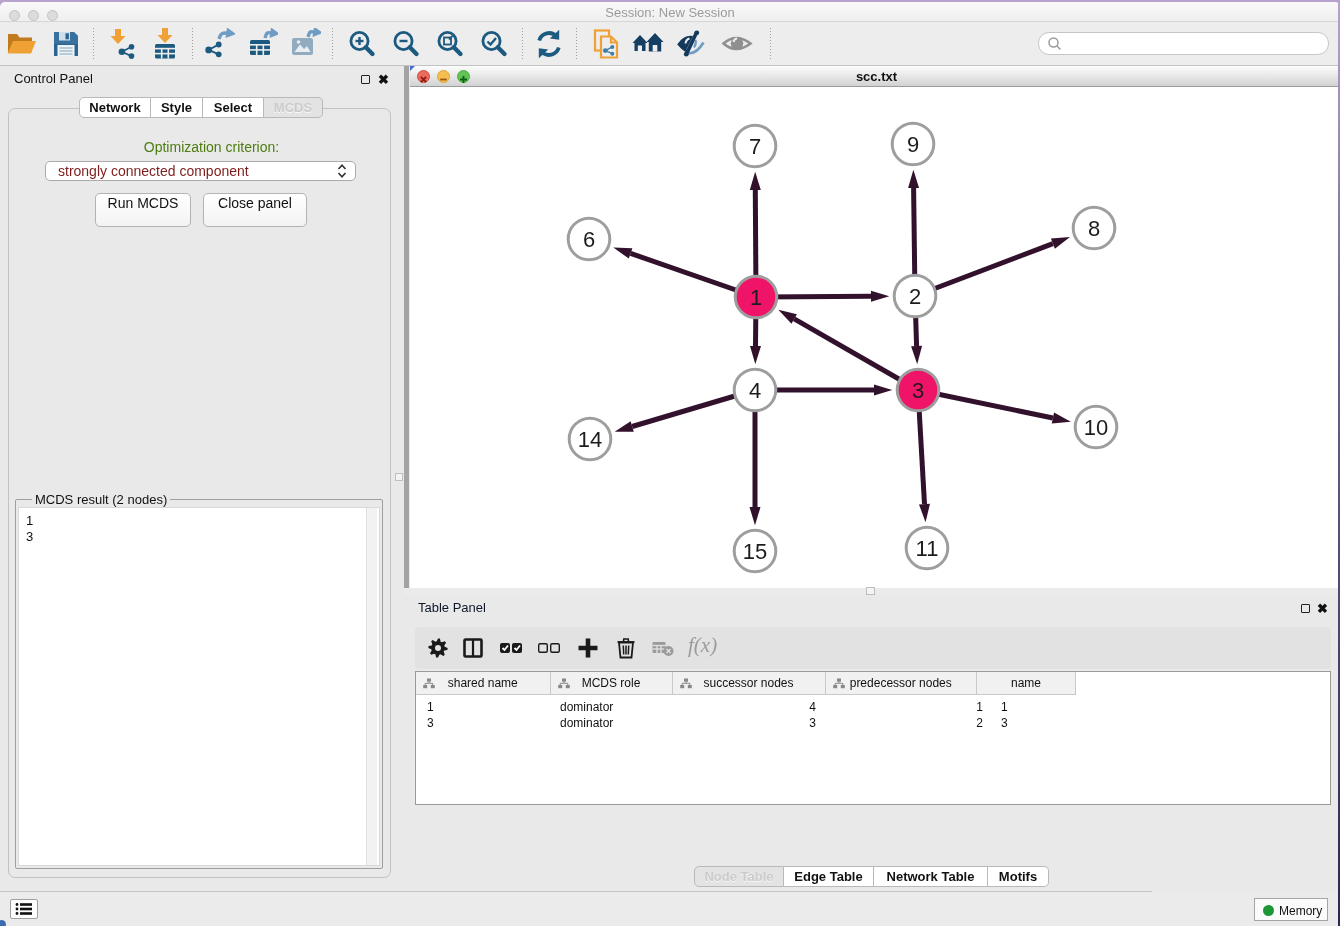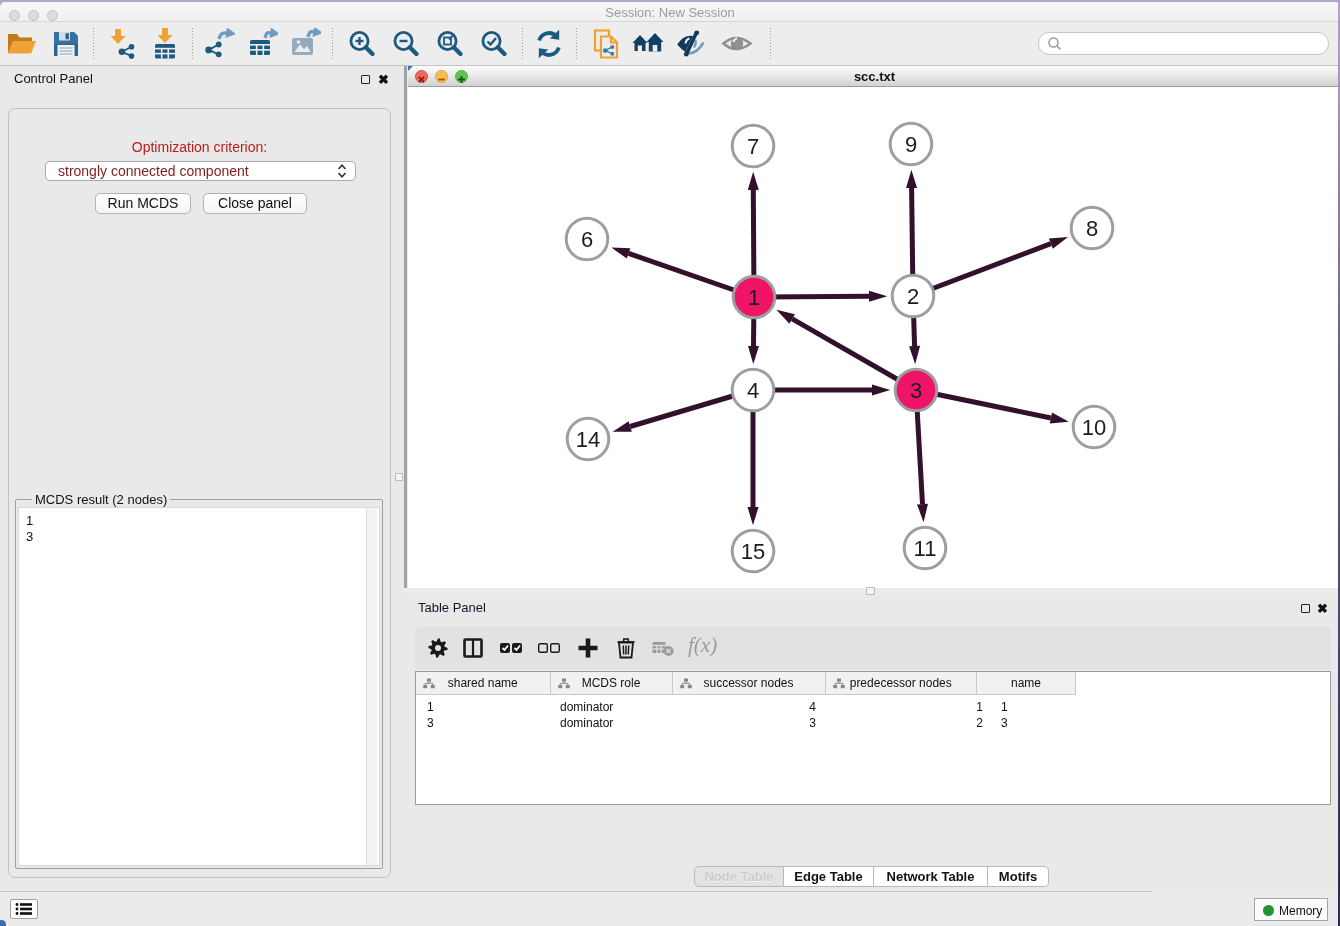--- a/index.html
+++ b/index.html
@@ -28,40 +28,40 @@
 .wbtn-sq { position:absolute; width:9px; height:9px; border:1.6px solid #222; border-radius:1px; }
 .wbtn-x { position:absolute; font-size:13px; font-weight:bold; color:#111; line-height:10px; }
 .tabs { position:absolute; display:flex; z-index:5; }
 .tab { height:21px; line-height:20px; font-size:13px; font-weight:bold; text-align:center; background:#fff;
   border:1px solid #b9b9b9; border-left:none; color:#111; padding:0; }
 .tab.first { border-left:1px solid #b9b9b9; border-radius:5px 0 0 5px; }
 .tab.last { border-radius:0 5px 5px 0; }
 .tab.gray { background:#e3e3e3; color:#cbcbcb; text-shadow:0 1px 0 #f8f8f8; }
 #cp-content { position:absolute; left:8px; top:42px; width:383px; height:770px;
   border:1px solid #c2c2c2; border-radius:7px; background:#e9e9e9; }
-#opt-label { position:absolute; left:0; top:30px; width:100%; text-align:center; font-size:14px; color:#b91c1c; }
+#opt-label { position:absolute; left:12px; top:30px; width:100%; text-align:center; font-size:14px; color:#4d7c0f; }
 #combo { position:absolute; left:36px; top:52px; width:311px; height:20px; background:#fff;
   border:1px solid #ababab; border-radius:5px; font-size:14px; line-height:18px; color:#7f1d1d;
   padding-left:12px; }
-.btn { position:absolute; height:21px; background:linear-gradient(#ffffff,#f3f3f3); border:1px solid #b3b3b3;
+.btn { position:absolute; height:34px; background:linear-gradient(#ffffff,#f3f3f3); border:1px solid #b3b3b3;
   border-radius:5px; font-size:14px; color:#111; text-align:center; line-height:19px; }
 #fieldset { position:absolute; left:6px; top:390px; width:368px; height:370px;
   border:1px solid #9f9f9f; border-radius:2px; }
 #fs-legend { position:absolute; left:16px; top:-8px; background:#e9e9e9; padding:0 3px;
   font-size:13px; color:#111; }
 #fs-white { position:absolute; left:2px; top:7px; width:362px; height:359px; background:#fff;
   border:1px solid #d9d9d9; font-size:13px; color:#111; padding:5px 0 0 7px; line-height:16px; }
 #fs-scroll { position:absolute; right:2px; top:0px; width:11px; height:100%; background:#f2f2f2;
   border-left:1px solid #e0e0e0; }
 
 
 #netframe { left:404px; top:66px; width:934px; height:522px; }
 #net-title { position:absolute; left:1px; top:0; width:933px; height:21px;
   background:linear-gradient(#fdfdfd,#d2d2d2); border-bottom:1px solid #9b9b9b; }
-#netframe { border-left:3px solid #a3a3a3; }
+#netframe { border-left:5px solid #a3a3a3; }
 .mac { position:absolute; top:4px; width:13px; height:13px; border-radius:50%; }
 #net-name { position:absolute; left:0; top:0; width:100%; text-align:center; line-height:21px;
   font-size:13px; font-weight:bold; color:#111; }
 #net-canvas { position:absolute; left:1px; top:21px; width:933px; height:501px; background:#fff; }
 
 
 #tablepanel { left:404px; top:595px; width:934px; height:296px; background:#e9e9e9; }
 #tp-title { position:absolute; left:14px; top:5px; font-size:13px; color:#0f172a; }
 #tp-toolbar { position:absolute; left:11px; top:32px; width:916px; height:42px; background:#e2e2e2; border-radius:4px; }
 #tp-table { position:absolute; left:11px; top:76px; width:916px; height:134px; background:#fff;
@@ -231,20 +231,26 @@
       <circle cx="6.5" cy="6.5" r="4.5" fill="none" stroke="#9a9a9a" stroke-width="1.5"></circle>
       <line x1="10" y1="10" x2="13.5" y2="13.5" stroke="#9a9a9a" stroke-width="1.5"></line>
     </svg>
   </div>
 </div>
 
 <div class="abs" id="leftpanel">
   <div id="cp-title">Control Panel</div>
   <div class="wbtn-sq" style="left:361px; top:9px;"></div>
   <div class="wbtn-x" style="left:378px; top:9px;">✖</div>
+  <div class="tabs" style="left:79px; top:31px;">
+    <div class="tab first" style="width:72px">Network</div>
+    <div class="tab" style="width:52px">Style</div>
+    <div class="tab" style="width:61px">Select</div>
+    <div class="tab last gray" style="width:59px">MCDS</div>
+  </div>
   <div id="cp-content">
     <div id="opt-label">Optimization criterion:</div>
     <div id="combo">strongly connected component
       <svg width="10" height="14" style="position:absolute;right:8px;top:2px" viewBox="0 0 10 14">
         <path d="M1.5 5 L5 1.2 L8.5 5" fill="none" stroke="#333" stroke-width="1.6"></path>
         <path d="M1.5 9 L5 12.8 L8.5 9" fill="none" stroke="#333" stroke-width="1.6"></path>
       </svg>
     </div>
     <div class="btn" style="left:86px; top:84px; width:96px;">Run MCDS</div>
     <div class="btn" style="left:194px; top:84px; width:104px;">Close panel</div>

